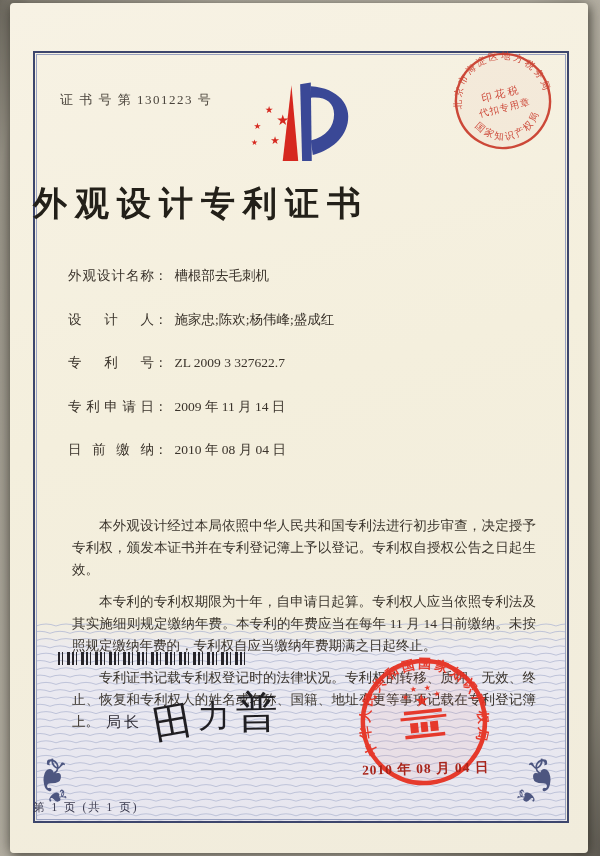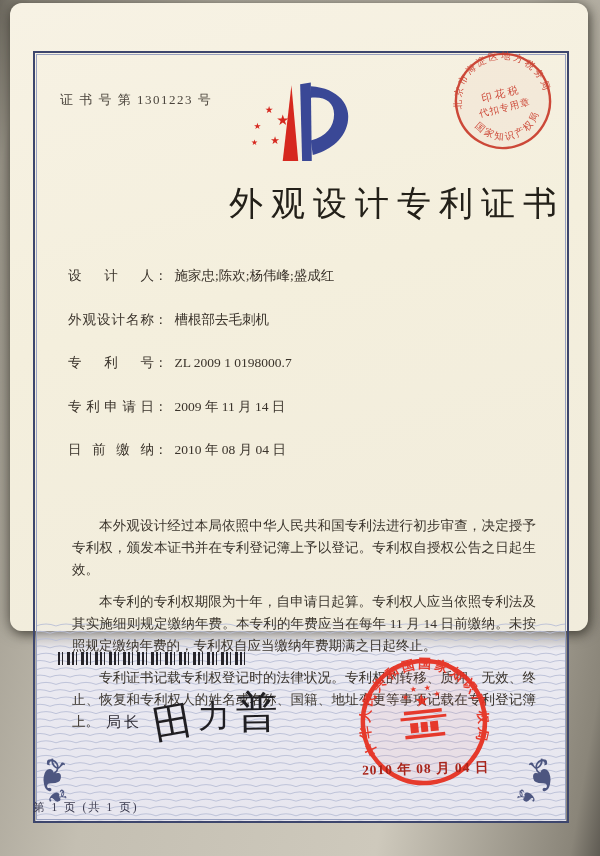--- a/index.html
+++ b/index.html
@@ -2,31 +2,31 @@
 <html><head>
 <meta charset="utf-8">
 <style>
   html,body{margin:0;padding:0;}
   body{
     width:600px;height:856px;overflow:hidden;position:relative;
     background:linear-gradient(100deg,#6e6a60 0%,#9b968a 4%,#c4bfb2 30%,#cec9bc 70%,#8a8579 96%,#5f5b53 100%);
     font-family:"Liberation Serif","DejaVu Serif",serif;
   }
   .page{
-    position:absolute;left:10px;top:3px;width:578px;height:628px;
+    position:absolute;left:10px;top:3px;width:578px;height:850px;
     background:linear-gradient(165deg,#f7f2e4 0%,#f4efdd 45%,#f1ecdc 100%);
     box-shadow:0 0 16px rgba(30,28,20,.55),2px 4px 10px rgba(30,28,20,.4);
-    border-radius:12px;
+    border-radius:4px;
   }
   .frame{position:absolute;left:23px;top:48px;width:532px;height:768px;
     border:2.5px solid #3d466d;z-index:2;pointer-events:none;}
   .frame-inner{position:absolute;inset:1px;border:1px solid #99a1c0;}
   .cert-no{position:absolute;left:50px;top:88px;font-size:13px;letter-spacing:1.5px;color:#4a443c;z-index:3;}
-  .title{position:absolute;left:23px;top:178px;width:532px;text-align:right;
-    font-size:34px;font-weight:normal;letter-spacing:8px;color:#232019;z-index:3;}
+  .title{position:absolute;left:23px;top:178px;width:532px;text-align:left;
+    font-size:34px;font-weight:bold;letter-spacing:8px;color:#232019;z-index:3;}
   .logo{position:absolute;left:232px;top:60px;z-index:3;}
   .fields{position:absolute;left:58px;top:251px;right:40px;z-index:3;}
   .field-row{height:43.5px;line-height:43.5px;font-size:13.5px;color:#3a332b;white-space:nowrap;}
   .flabel{display:inline-block;width:86px;text-align:justify;text-align-last:justify;vertical-align:top;}
   .fcolon{display:inline-block;margin-right:7px;}
   .body-text{position:absolute;left:52px;top:502px;width:484px;z-index:3;
     font-size:13.5px;line-height:22px;color:#3a342c;text-align:justify;}
   .body-text p{margin:10px;text-indent:2em;}
   .waves-panel{position:absolute;left:26px;top:618px;width:530px;height:200px;z-index:1;
     background:linear-gradient(180deg,rgba(236,235,241,0) 0,#ebeaf1 30px,#e7e6ef 100%);overflow:hidden;}
@@ -125,27 +125,27 @@
       </text>
       <text x="52" y="48" font-size="10.5" letter-spacing="3" fill="#c93a2a" text-anchor="middle">印花税</text>
       <text x="52" y="62" font-size="9.5" letter-spacing="1" fill="#c93a2a" text-anchor="middle">代扣专用章</text>
     </g>
   </svg>
 
   <div class="title">外观设计专利证书</div>
 
   <div class="fields">
     <div class="field-row">
+      <span class="flabel">外观设计名称</span><span class="fcolon">：</span><span>槽根部去毛刺机</span>
+    </div>
+    <div class="field-row">
       <span class="flabel">设计人</span><span class="fcolon">：</span><span>施家忠;陈欢;杨伟峰;盛成红</span>
     </div>
     <div class="field-row">
-      <span class="flabel">外观设计名称</span><span class="fcolon">：</span><span>槽根部去毛刺机</span>
-    </div>
-    <div class="field-row">
-      <span class="flabel">专利号</span><span class="fcolon">：</span><span>ZL 2009 1 0198000.7</span>
+      <span class="flabel">专利号</span><span class="fcolon">：</span><span>ZL 2009 3 327622.7</span>
     </div>
     <div class="field-row">
       <span class="flabel">专利申请日</span><span class="fcolon">：</span><span>2009 年 11 月 14 日</span>
     </div>
     <div class="field-row">
       <span class="flabel">日前缴纳</span><span class="fcolon">：</span><span>2010 年 08 月 04 日</span>
     </div>
   </div>
 
   <div class="body-text">

